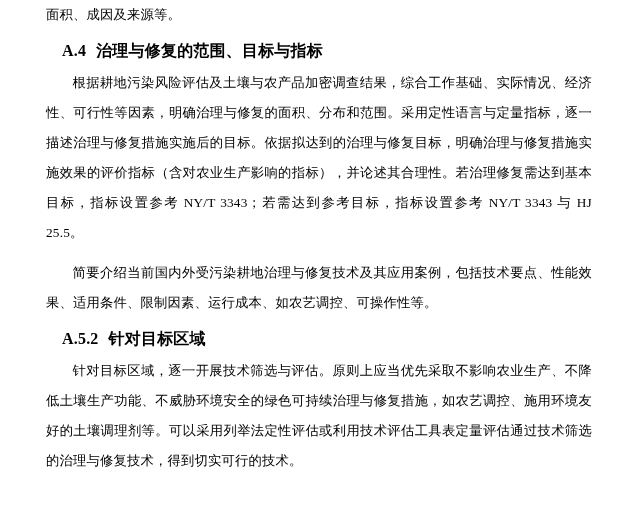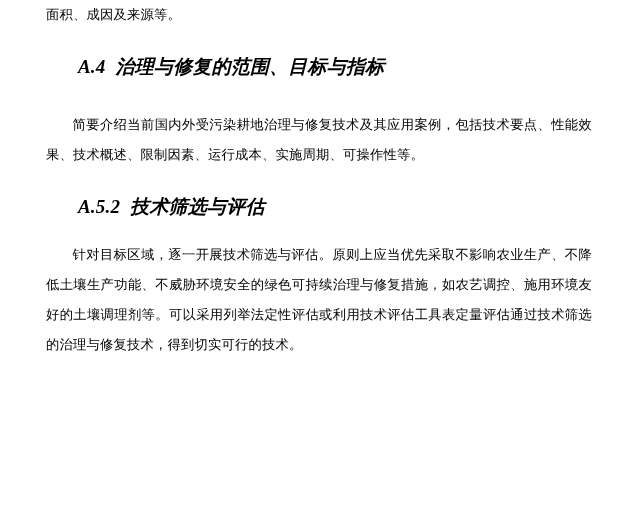--- a/index.html
+++ b/index.html
@@ -26,27 +26,26 @@
     line-height: 30px;
     text-align: justify;
     text-justify: inter-ideograph;
     margin: 0;
     letter-spacing: 0.2px;
   }
   .para.indent {
     text-indent: 2em;
   }
   .heading {
-    font-size: 19px;
+    font-size: 16px;
     line-height: 30px;
-    margin: 16px;
+    margin: 0;
     font-weight: bold;
     font-family: "Liberation Sans", "DejaVu Sans", sans-serif;
     letter-spacing: 0.2px;
-    font-style: italic;
   }
   .heading .num {
     font-family: "Liberation Serif", "DejaVu Serif", serif;
     font-weight: bold;
     margin-right: 10px;
   }
   .heading.lvl3 {
     padding-left: 16px;
   }
   .heading.lvl2 {
@@ -66,34 +65,35 @@
   <p class="para first">面积、成因及来源等。</p>
 
   <div class="spacer-sm"></div>
 
   <div class="heading lvl2">
     <span class="num">A.4</span><span>治理与修复的范围、目标与指标</span>
   </div>
 
   <div class="spacer-xs"></div>
 
+  <p class="para indent">根据耕地污染风险评估及土壤与农产品加密调查结果，综合工作基础、实际情况、经济性、可行性等因素，明确治理与修复的面积、分布和范围。采用定性语言与定量指标，逐一描述治理与修复措施实施后的目标。依据拟达到的治理与修复目标，明确治理与修复措施实施效果的评价指标（含对农业生产影响的指标），并论述其合理性。若治理修复需达到基本目标，指标设置参考 NY/T 3343；若需达到参考目标，指标设置参考 NY/T 3343 与 HJ 25.5。</p>
 
   <div class="spacer-sm"></div>
 
 
   <div class="spacer-xs"></div>
 
 
   <div class="spacer-xs"></div>
 
-  <p class="para indent">简要介绍当前国内外受污染耕地治理与修复技术及其应用案例，包括技术要点、性能效果、技术概述、限制因素、运行成本、实施周期、可操作性等。</p>
+  <p class="para indent">简要介绍当前国内外受污染耕地治理与修复技术及其应用案例，包括技术要点、性能效果、适用条件、限制因素、运行成本、如农艺调控、可操作性等。</p>
 
   <div class="spacer-sm"></div>
 
   <div class="heading lvl3">
-    <span class="num">A.5.2</span><span>技术筛选与评估</span>
+    <span class="num">A.5.2</span><span>针对目标区域</span>
   </div>
 
   <div class="spacer-xs"></div>
 
   <p class="para indent">针对目标区域，逐一开展技术筛选与评估。原则上应当优先采取不影响农业生产、不降低土壤生产功能、不威胁环境安全的绿色可持续治理与修复措施，如农艺调控、施用环境友好的土壤调理剂等。可以采用列举法定性评估或利用技术评估工具表定量评估通过技术筛选的治理与修复技术，得到切实可行的技术。</p>
 
 </div>
 
 </body></html>

